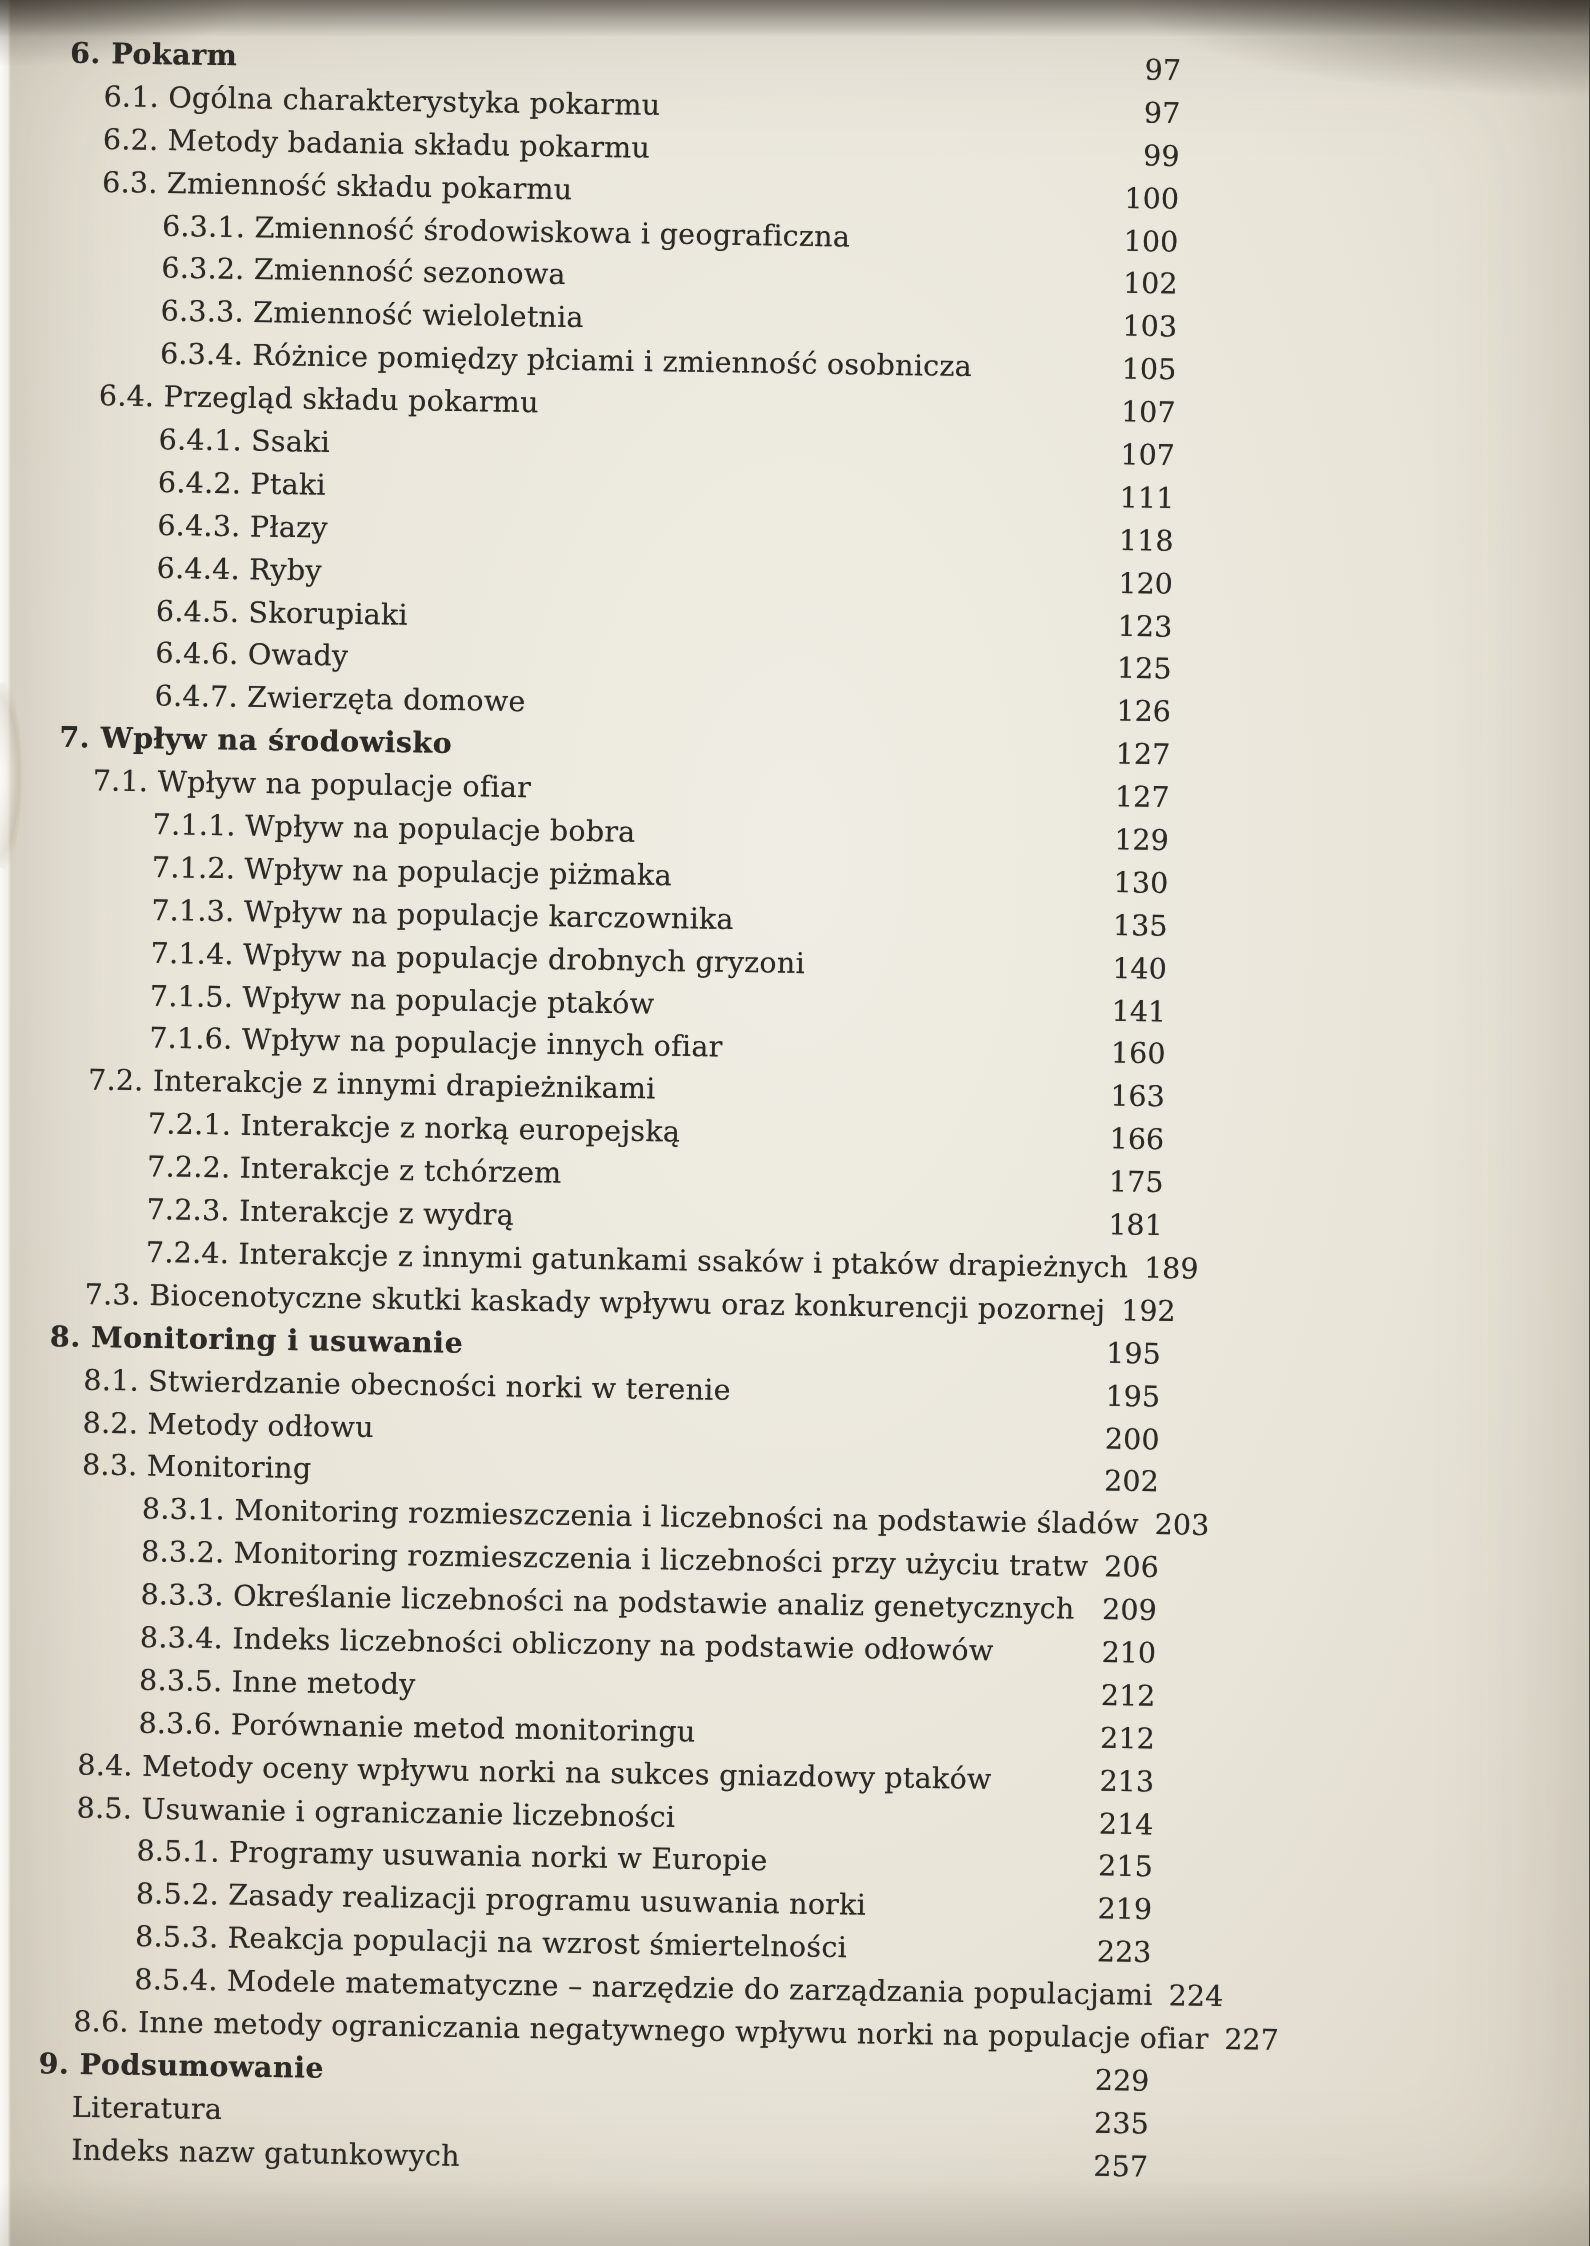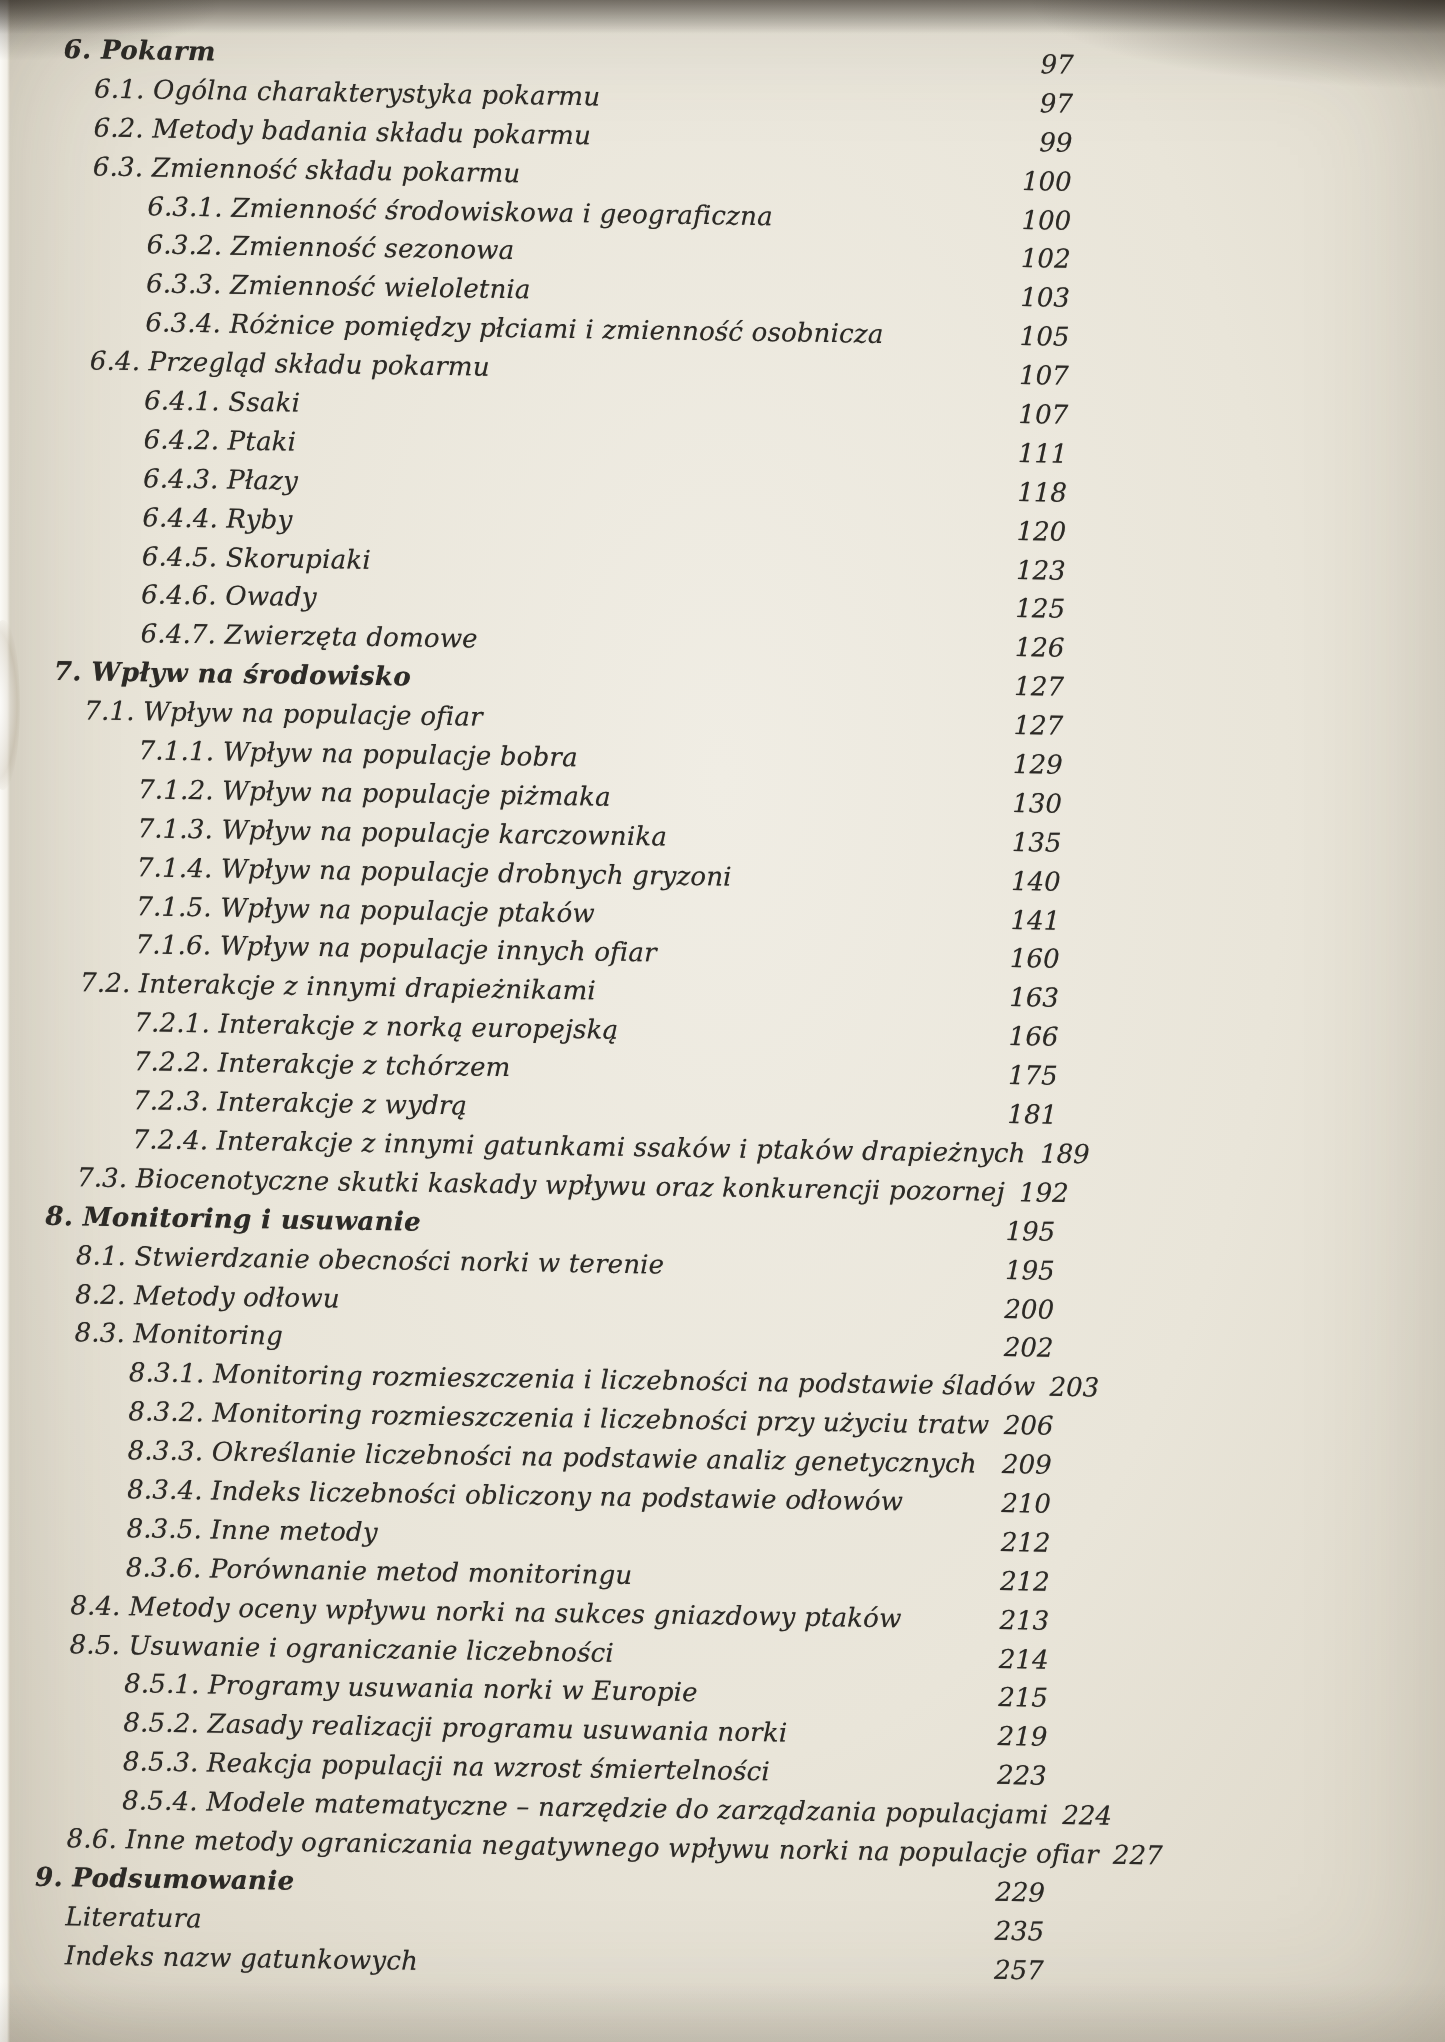--- a/index.html
+++ b/index.html
@@ -8,21 +8,20 @@
     font-family:"DejaVu Serif","Liberation Serif",serif;
   }
   .page{
     position:relative;
     width:1445px;height:2042px;
     overflow:hidden;
     background:
       radial-gradient(ellipse at 50% 38%, var(--paper-hi,#f0ede4) 0%, var(--paper,#e9e5d9) 55%, var(--paper-lo,#dcd6c7) 100%);
     box-shadow:inset 0 0 140px rgba(70,58,40,.22);
     color:var(--ink,#2c2a26);
-    font-style:italic;
   }
   
   .edge-top{
     position:absolute;top:0;left:0;right:0;height:34px;
     background:linear-gradient(to bottom, rgba(28,22,16,.55), rgba(28,22,16,0));
     pointer-events:none;
   }
   .corner-tr{
     position:absolute;top:0;right:0;width:420px;height:90px;
     background:radial-gradient(ellipse at top right, rgba(24,19,13,.5), rgba(24,19,13,0) 70%);

